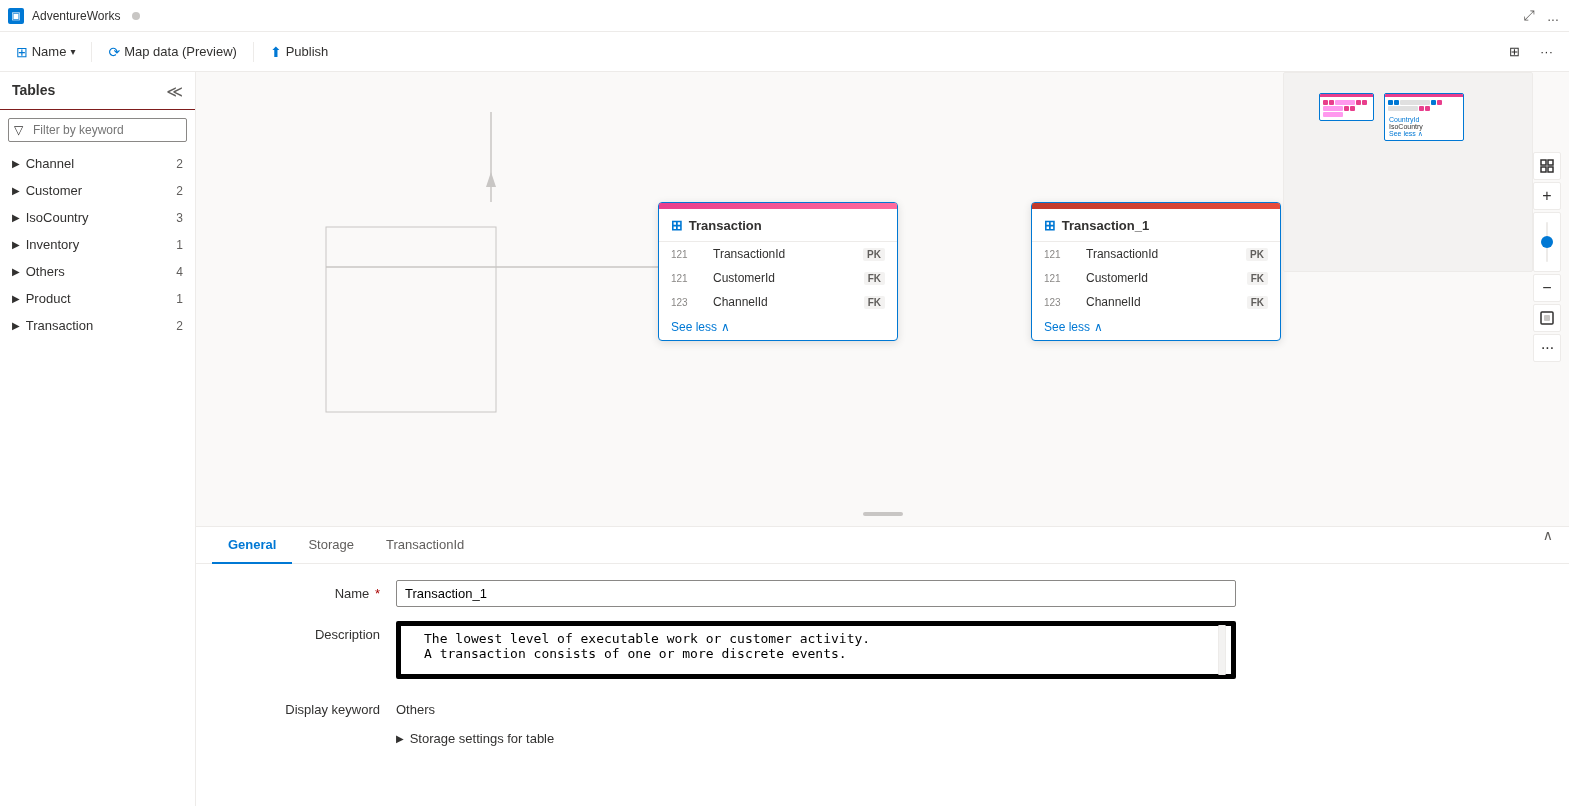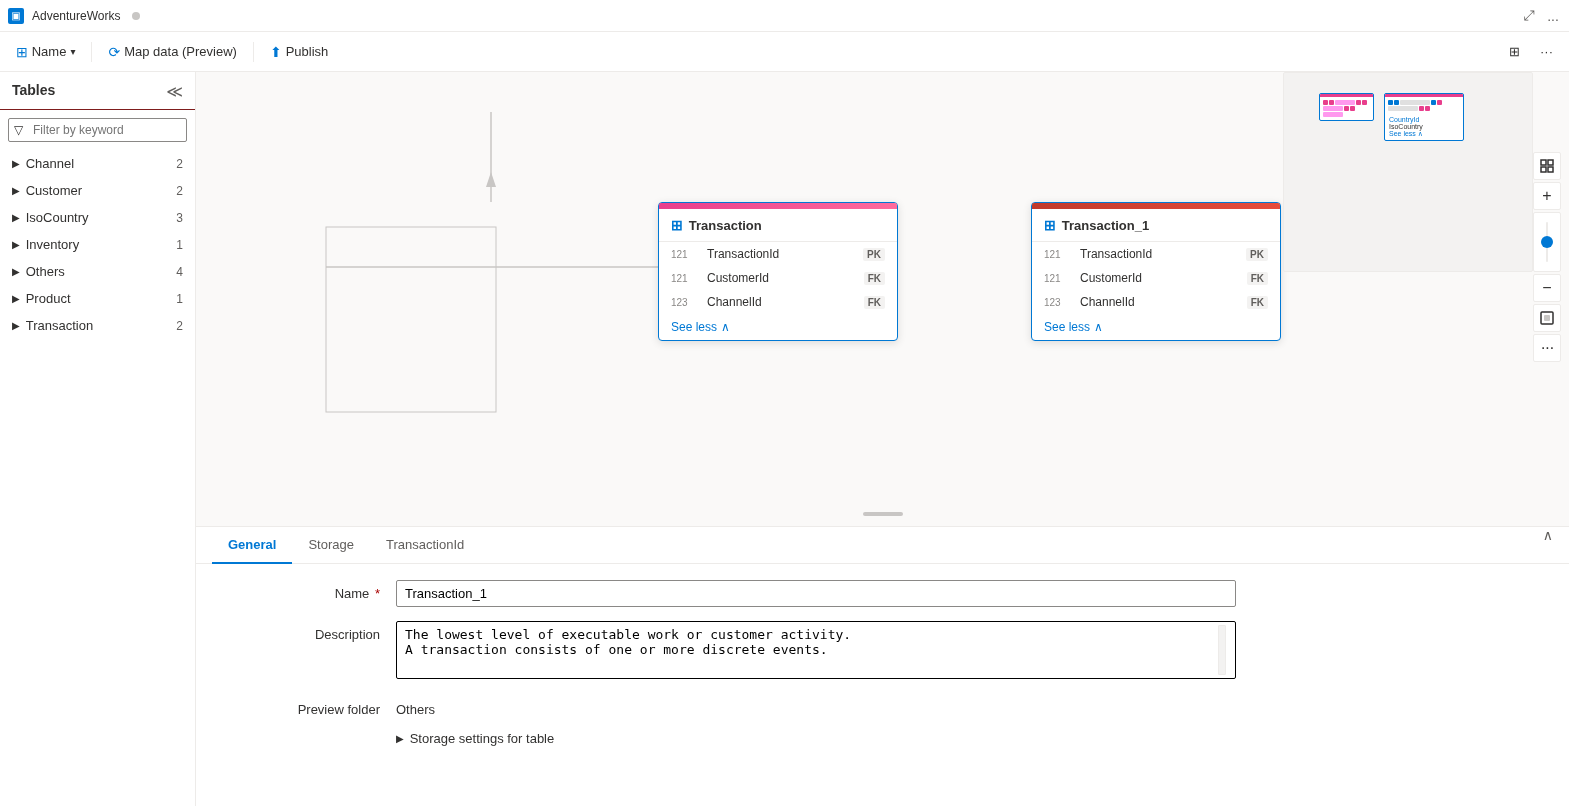--- a/index.html
+++ b/index.html
@@ -78,21 +78,21 @@
       height: 6px; background: linear-gradient(90deg, #e83e8c 0%, #ff6b9d 100%);
       border-radius: 2px 2px 0 0;
     }
     .table-card-title {
       display: flex; align-items: center; gap: 6px;
       padding: 8px 12px; border-bottom: 1px solid #edebe9;
       font-weight: 600; font-size: 13px;
     }
     .table-card-title-icon { color: #0078d4; font-size: 14px; }
     .table-field {
-      display: flex; align-items: center; padding: 5px 12px; gap: 12px;
+      display: flex; align-items: center; padding: 5px 12px; gap: 18px;
     }
     .table-field-type { font-size: 10px; color: #8a8886; min-width: 24px; }
     .table-field-name { flex: 1; font-size: 12px; }
     .table-field-badge {
       font-size: 10px; font-weight: 600; color: #605e5c;
       background: #f3f2f1; border-radius: 2px; padding: 1px 4px;
     }
     .table-see-less {
       padding: 6px 12px; color: #0078d4; font-size: 12px; cursor: pointer;
       display: flex; align-items: center; gap: 4px;
@@ -165,22 +165,22 @@
     
     .form-body { padding: 16px 24px; display: flex; flex-direction: column; gap: 14px; }
     .form-row { display: flex; align-items: flex-start; gap: 16px; }
     .form-label { width: 160px; font-size: 13px; color: #323130; padding-top: 6px; flex-shrink: 0; text-align: right; }
     .form-label .required { color: #a80000; margin-left: 2px; }
     .form-input {
       flex: 1; border: 1px solid #8a8886; border-radius: 2px;
       padding: 5px 8px; font-size: 13px; outline: none; max-width: 840px;
     }
     .form-textarea {
-      flex: 1; border: 1px solid #000000; border-radius: 2px;
-      padding: 5px 8px; font-size: 13px; outline: none; resize: none;
+      flex: 1; border: 5px solid #000000; border-radius: 2px;
+      padding: 5px 23px; font-size: 13px; outline: none; resize: none;
       height: 58px; max-width: 840px;
     }
     .form-value { flex: 1; font-size: 13px; padding-top: 6px; }
 
     .storage-row {
       display: flex; align-items: center; gap: 6px; cursor: pointer;
     }
     .storage-arrow { font-size: 10px; color: #323130; }
     .storage-label { font-size: 13px; color: #323130; }
 
@@ -444,21 +444,21 @@
         <div class="form-row">
           <span class="form-label">Description</span>
           <div style="flex:1; max-width:840px; position:relative;">
             <textarea class="form-textarea" style="width: 100%;">The lowest level of executable work or customer activity.
 A transaction consists of one or more discrete events.</textarea>
             <div style="position:absolute; top:4px; right:10px; width:8px; height:50px; background:#f3f2f1; border: 1px solid #edebe9; border-radius:1px; cursor:pointer;"></div>
           </div>
         </div>
 
         <div class="form-row">
-          <span class="form-label">Preview folder</span>
+          <span class="form-label">Display keyword</span>
           <span class="form-value">Others</span>
         </div>
 
         <div class="form-row">
           <span class="form-label"></span>
           <div class="storage-row">
             <span class="storage-arrow">▶</span>
             <span class="storage-label">Storage settings for table</span>
           </div>
         </div>

